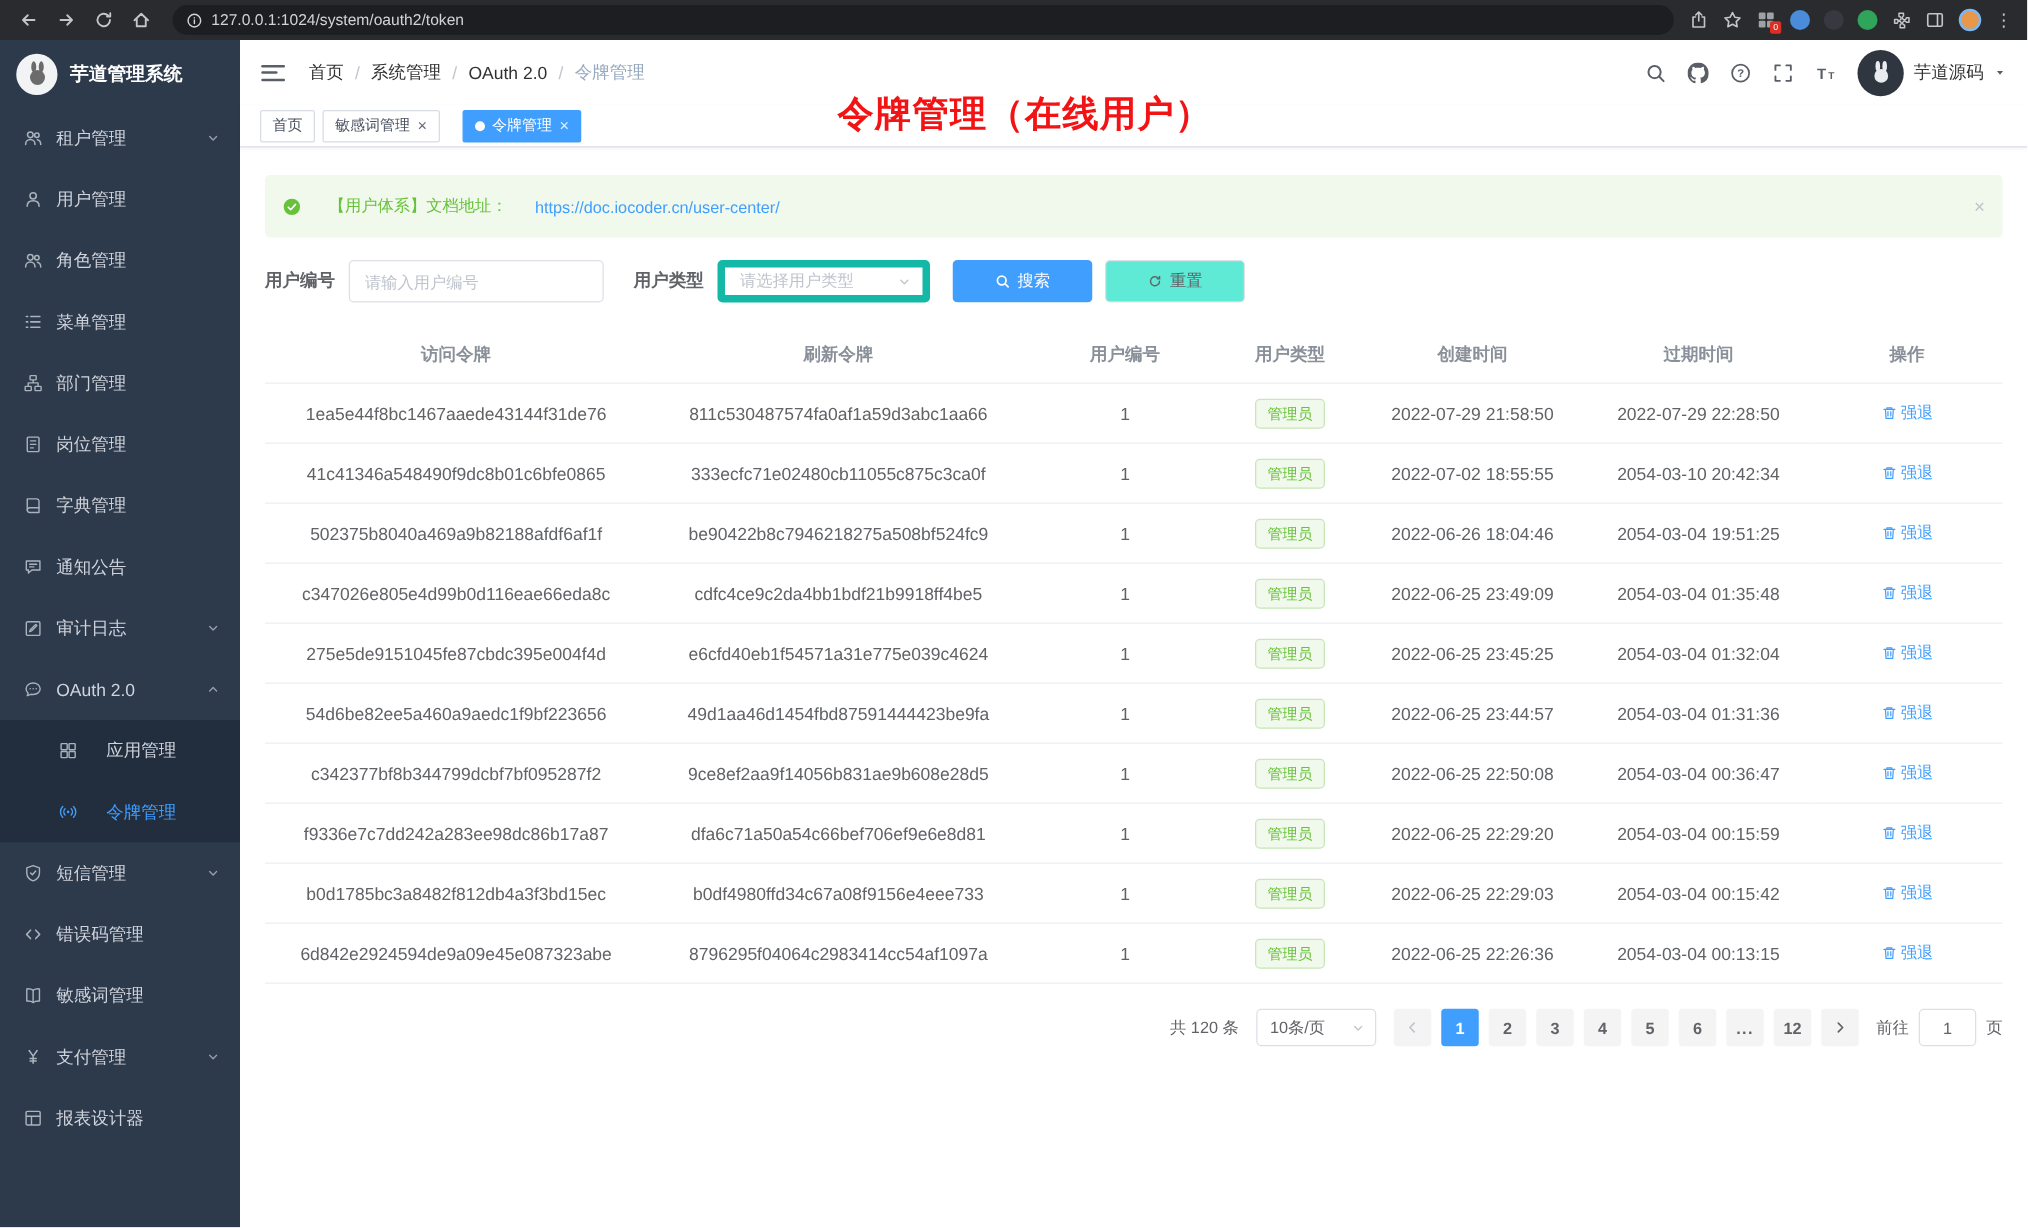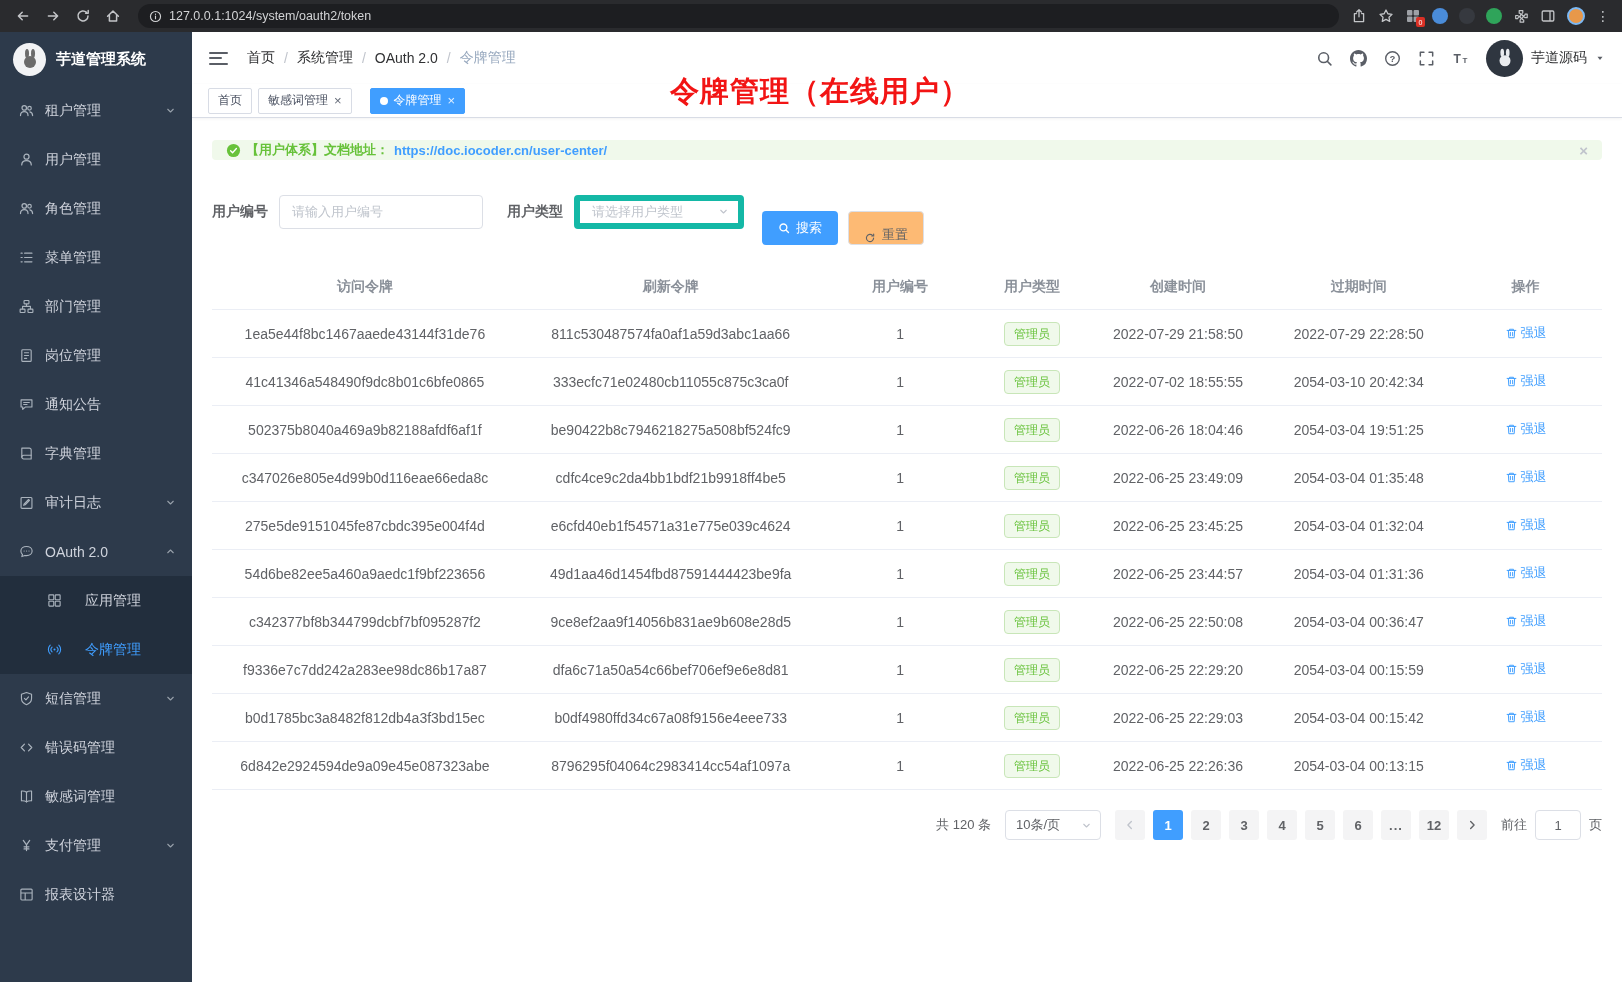--- a/index.html
+++ b/index.html
@@ -62,37 +62,37 @@
   .annotation{position:absolute;left:478px;top:40px;font-size:29px;font-weight:700;color:var(--annotation);z-index:30;letter-spacing:1px;white-space:nowrap;}
 
   .tabs-bar{height:34px;display:flex;align-items:center;gap:6px;padding:0 16px;border-bottom:1px solid #d8dce5;box-shadow:0 1px 3px rgba(0,0,0,.05);}
   .tab{height:26px;display:inline-flex;align-items:center;gap:6px;border:1px solid #d8dce5;padding:0 9px;font-size:12px;color:#495060;background:#fff;cursor:pointer;border-radius:2px;}
   .tab.active{background:var(--accent);border-color:var(--accent);color:#fff;margin-left:12px;}
   .tab .dot{width:8px;height:8px;border-radius:50%;background:#fff;display:inline-block;}
   .tab .close{font-size:13px;line-height:1;opacity:.85;}
 
   .content{padding:22px 20px 0;}
 
-  .alert{height:20px;background:var(--tag-bg);border-radius:4px;display:flex;align-items:center;gap:5px;padding:0 14px;font-size:13px;color:var(--success);font-weight:bold;}
+  .alert{height:50px;background:var(--tag-bg);border-radius:4px;display:flex;align-items:center;gap:22px;padding:0 14px;font-size:13px;color:var(--success);}
   .alert svg{width:15px;height:15px;}
   .alert a{color:var(--accent);text-decoration:none;cursor:pointer;}
   .alert .aclose{margin-left:auto;color:#c0c4cc;font-size:15px;cursor:pointer;}
 
   .filters{display:flex;align-items:center;margin-top:18px;gap:24px;font-size:14px;}
   .fitem{display:flex;align-items:center;gap:11px;}
   .flabel{font-weight:700;color:#606266;}
   .finput{width:204px;height:34px;border:1px solid #dcdfe6;border-radius:4px;padding:0 12px;font-size:13px;color:#606266;outline:none;font-family:inherit;}
   .finput::placeholder{color:#bfc4cc;}
   .fselect{width:170px;height:34px;border:6px solid #14b8a6;border-radius:4px;padding:0 9px 0 12px;display:flex;align-items:center;justify-content:space-between;color:#bfc4cc;font-size:13px;cursor:pointer;background:#fff;}
   .fselect svg{width:11px;height:11px;color:#c0c4cc;}
   .fbtns{display:flex;align-items:center;gap:10px;margin-left:-6px;}
-  .btn{height:34px;border-radius:4px;display:inline-flex;align-items:center;gap:6px;padding:0 15px;font-size:13px;cursor:pointer;border:1px solid transparent;font-family:inherit;margin-top:33px;}
+  .btn{height:34px;border-radius:4px;display:inline-flex;align-items:center;gap:6px;padding:0 33px;font-size:13px;cursor:pointer;border:1px solid transparent;font-family:inherit;}
   .btn svg{width:12px;height:12px;}
   .btn-primary{background:var(--accent);color:#fff;}
-  .btn-plain{background:#fdba74;border-color:#dcdfe6;color:#606266;align-items:flex-end;}
+  .btn-plain{background:#5eead4;border-color:#dcdfe6;color:#606266;}
 
   .table-wrap{margin-top:24px;}
   table{width:100%;border-collapse:collapse;table-layout:fixed;}
   th{font-size:14px;color:#8a9099;font-weight:700;padding:9px 4px 13px;border-bottom:1px solid #ebeef5;text-align:center;white-space:nowrap;}
   td{font-size:14px;color:#606266;height:48px;border-bottom:1px solid #ebeef5;text-align:center;white-space:nowrap;overflow:hidden;padding:0 4px;}
   .tag{display:inline-block;background:var(--tag-bg);border:1px solid #c8e6b8;color:var(--success);font-size:12px;height:24px;line-height:22px;padding:0 9px;border-radius:4px;}
   .force-logout{color:var(--accent);font-size:13px;display:inline-flex;align-items:center;gap:3px;cursor:pointer;text-decoration:none;}
   .force-logout svg{width:13px;height:13px;}
 
   .pagination{display:flex;align-items:center;justify-content:flex-end;gap:14px;margin-top:20px;font-size:13px;color:#606266;padding-bottom:20px;}
@@ -293,37 +293,37 @@
                 <path d="M5.8 5h4.4M5.8 8h4.4M5.8 11h2.4"></path>
               </g>
             </svg>
           </span>
         <span>岗位管理</span>
       </li>
       <li class="menu-item">
         <span class="mi icn">
             <svg viewBox="0 0 16 16">
               <g stroke="currentColor" fill="none" stroke-width="1.2" stroke-linecap="round" stroke-linejoin="round">
+                <path d="M3 2.2h8a2 2 0 0 1 2 2v9.6H5a2 2 0 0 1-2-2z"></path>
+                <path d="M3 11.8a2 2 0 0 1 2-2h8"></path>
+              </g>
+            </svg>
+          </span>
+        <span>字典管理</span>
+      </li>
+      <li class="menu-item">
+        <span class="mi icn">
+            <svg viewBox="0 0 16 16">
+              <g stroke="currentColor" fill="none" stroke-width="1.2" stroke-linecap="round" stroke-linejoin="round">
                 <path d="M2.2 3h11.6v7.6H7L4 13.2v-2.6H2.2z"></path>
                 <path d="M5 5.8h6M5 8h3.6"></path>
               </g>
             </svg>
           </span>
         <span>通知公告</span>
-      </li>
-      <li class="menu-item">
-        <span class="mi icn">
-            <svg viewBox="0 0 16 16">
-              <g stroke="currentColor" fill="none" stroke-width="1.2" stroke-linecap="round" stroke-linejoin="round">
-                <path d="M3 2.2h8a2 2 0 0 1 2 2v9.6H5a2 2 0 0 1-2-2z"></path>
-                <path d="M3 11.8a2 2 0 0 1 2-2h8"></path>
-              </g>
-            </svg>
-          </span>
-        <span>字典管理</span>
       </li>
       <li class="menu-item">
         <span class="mi icn">
             <svg viewBox="0 0 16 16">
               <g stroke="currentColor" fill="none" stroke-width="1.2" stroke-linecap="round" stroke-linejoin="round">
                 <rect x="2.2" y="2.6" width="11.6" height="11.6" rx="1"></rect>
                 <path d="M10.2 4.8l1 1-4.6 4.6-1.6.6.6-1.6z"></path>
               </g>
             </svg>
           </span>

